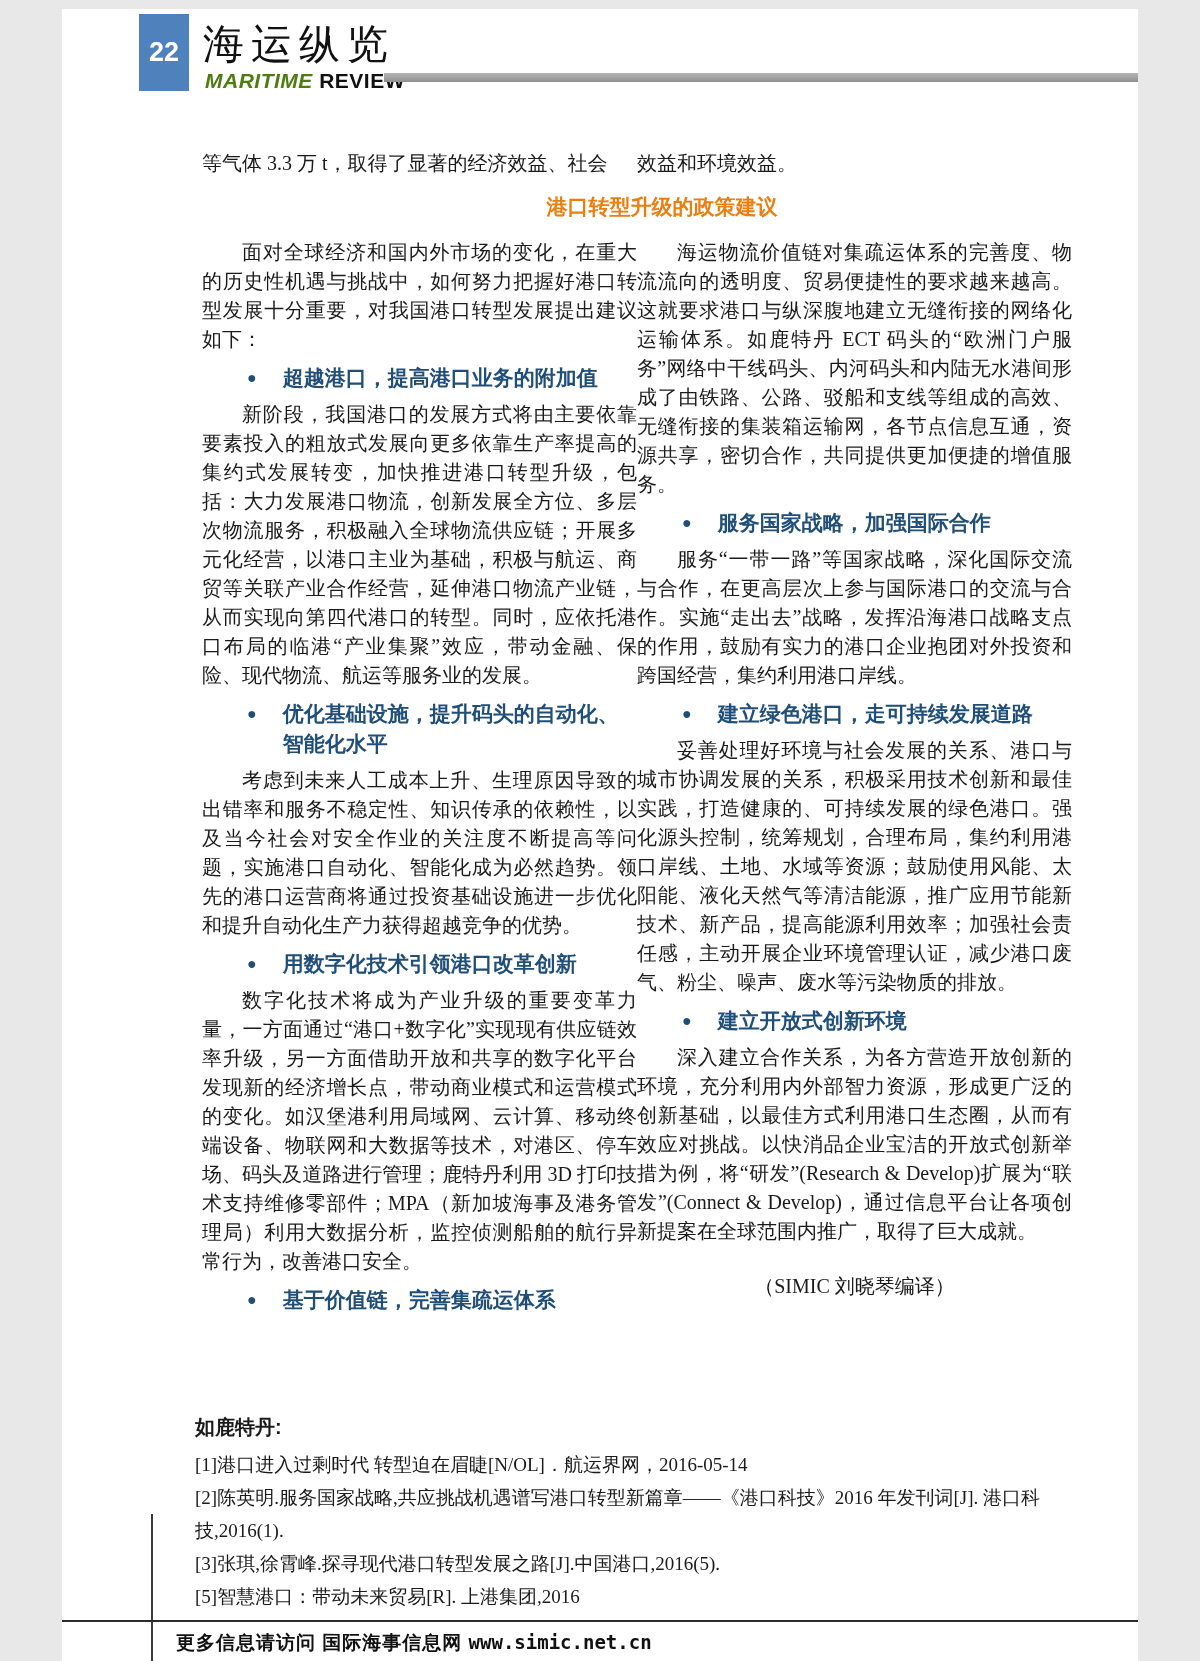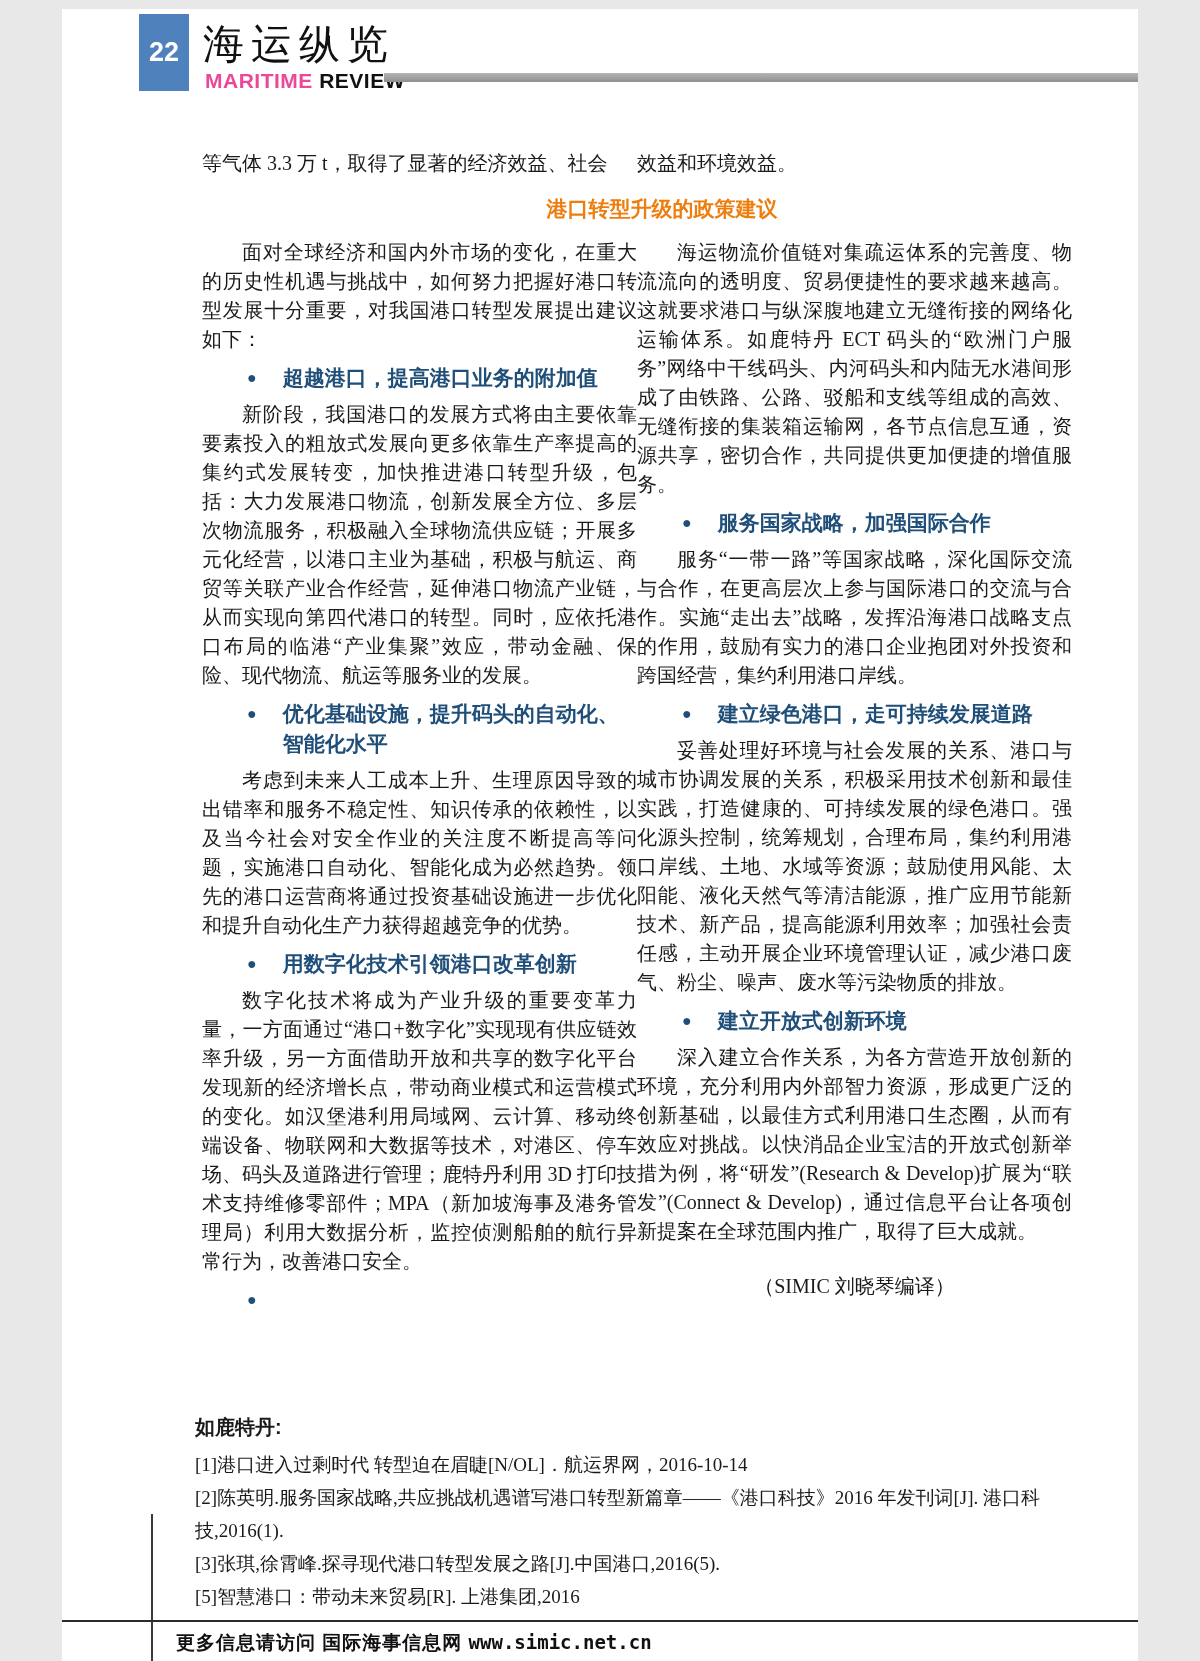--- a/index.html
+++ b/index.html
@@ -25,39 +25,39 @@
   .brand-cn{
     position:absolute;left:141px;top:8px;
     font-size:41px;letter-spacing:7px;color:#111;
     font-family:Liberation Serif, serif;
   }
   .brand-en{
     position:absolute;left:143px;top:60px;
     font-family:"Liberation Sans","DejaVu Sans",sans-serif;
     font-weight:bold;font-size:21px;letter-spacing:0.5px;
   }
-  .brand-en .en-blue{color:#ec4899;}
+  .brand-en .en-blue{color:#4d7c0f;font-style:italic;}
   .brand-en .en-black{color:#111;}
   .gray-bar{
     position:absolute;left:322px;top:64px;width:806px;height:9px;
     background:linear-gradient(#b5b5b5,#8f8f8f);
   }
   
   .content{
     position:absolute;left:140px;top:140px;width:920px;
     font-size:20px;line-height:29px;
   }
   .two-col{display:flex;}
   .col{width:435px;text-align:justify;}
   .lead-row p{margin:0;}
   .section-heading{
     margin:16px 0 14px 0;
     text-align:center;
     color:#ed7d0d;
-    font-family:Liberation Serif, serif;
+    font-family:Liberation Mono, monospace;
     font-weight:bold;font-size:21px;line-height:30px;
   }
   .para{margin:0;text-indent:2em;}
   .bullet-heading{
     display:flex;
     color:#1f4e79;
     font-family:"Liberation Sans","DejaVu Sans",sans-serif;
     font-weight:bold;font-size:21px;line-height:30px;
     margin:9px 0 7px 0;
     text-align:left;
@@ -147,20 +147,21 @@
         <p class="para">考虑到未来人工成本上升、生理原因导致的出错率和服务不稳定性、知识传承的依赖性，以及当今社会对安全作业的关注度不断提高等问题，实施港口自动化、智能化成为必然趋势。领先的港口运营商将通过投资基础设施进一步优化和提升自动化生产力获得超越竞争的优势。</p>
 
         <div class="bullet-heading">
           <span class="dot">●</span>
           <span class="ht">用数字化技术引领港口改革创新</span>
         </div>
         <p class="para">数字化技术将成为产业升级的重要变革力量，一方面通过“港口+数字化”实现现有供应链效率升级，另一方面借助开放和共享的数字化平台发现新的经济增长点，带动商业模式和运营模式的变化。如汉堡港利用局域网、云计算、移动终端设备、物联网和大数据等技术，对港区、停车场、码头及道路进行管理；鹿特丹利用 3D 打印技术支持维修零部件；MPA（新加坡海事及港务管理局）利用大数据分析，监控侦测船舶的航行异常行为，改善港口安全。</p>
 
         <div class="bullet-heading">
           <span class="dot">●</span>
+          <span class="ht">基于价值链，完善集疏运体系</span>
         </div>
       </div>
 
       <div class="col">
         <p class="para">海运物流价值链对集疏运体系的完善度、物流流向的透明度、贸易便捷性的要求越来越高。这就要求港口与纵深腹地建立无缝衔接的网络化运输体系。如鹿特丹 ECT 码头的“欧洲门户服务”网络中干线码头、内河码头和内陆无水港间形成了由铁路、公路、驳船和支线等组成的高效、无缝衔接的集装箱运输网，各节点信息互通，资源共享，密切合作，共同提供更加便捷的增值服务。</p>
 
         <div class="bullet-heading">
           <span class="dot">●</span>
           <span class="ht">服务国家战略，加强国际合作</span>
         </div>
@@ -179,21 +180,21 @@
         <p class="para">深入建立合作关系，为各方营造开放创新的环境，充分利用内外部智力资源，形成更广泛的创新基础，以最佳方式利用港口生态圈，从而有效应对挑战。以快消品企业宝洁的开放式创新举措为例，将“研发”(Research &amp; Develop)扩展为“联发”(Connect &amp; Develop)，通过信息平台让各项创新提案在全球范围内推广，取得了巨大成就。</p>
 
         <div class="credit">（SIMIC 刘晓琴编译）</div>
       </div>
 
     </div>
   </div>
 
   <div class="references">
     <div class="ref-label">如鹿特丹:</div>
-    <p class="ref-item">[1]港口进入过剩时代 转型迫在眉睫[N/OL]．航运界网，2016-10-14</p>
+    <p class="ref-item">[1]港口进入过剩时代 转型迫在眉睫[N/OL]．航运界网，2016-05-14</p>
     <p class="ref-item">[2]陈英明.服务国家战略,共应挑战机遇谱写港口转型新篇章——《港口科技》2016 年发刊词[J]. 港口科技,2016(1).</p>
     <p class="ref-item">[3]张琪,徐霄峰.探寻现代港口转型发展之路[J].中国港口,2016(5).</p>
     <p class="ref-item">[5]智慧港口：带动未来贸易[R]. 上港集团,2016</p>
   </div>
 
   <div class="footer-vline"></div>
   <div class="footer-hline"></div>
   <div class="footer-text">
     <span>更多信息请访问  国际海事信息网 </span>
     <span class="url">www.simic.net.cn</span>

